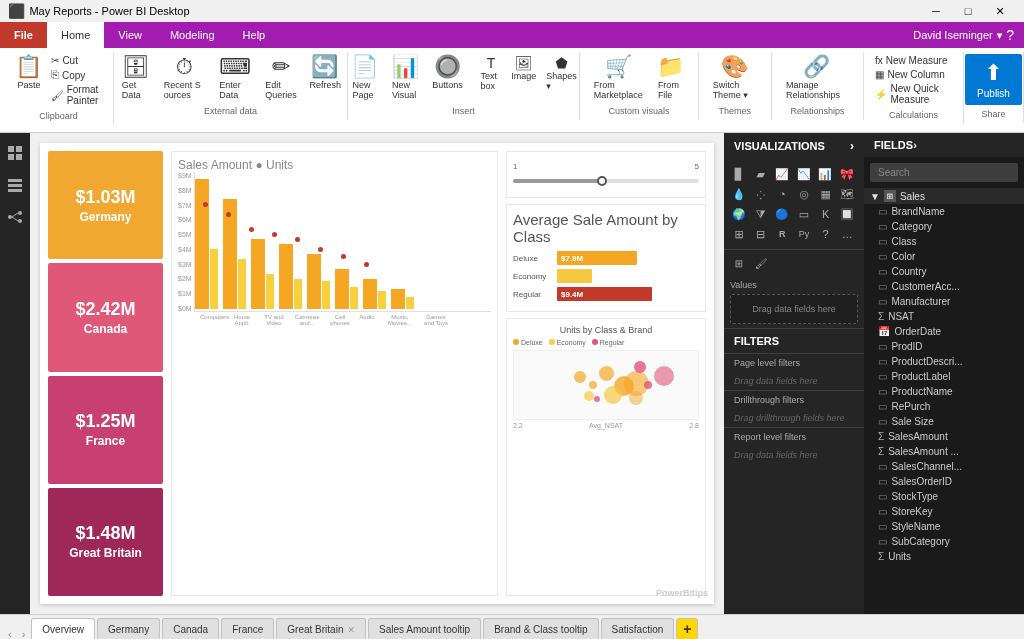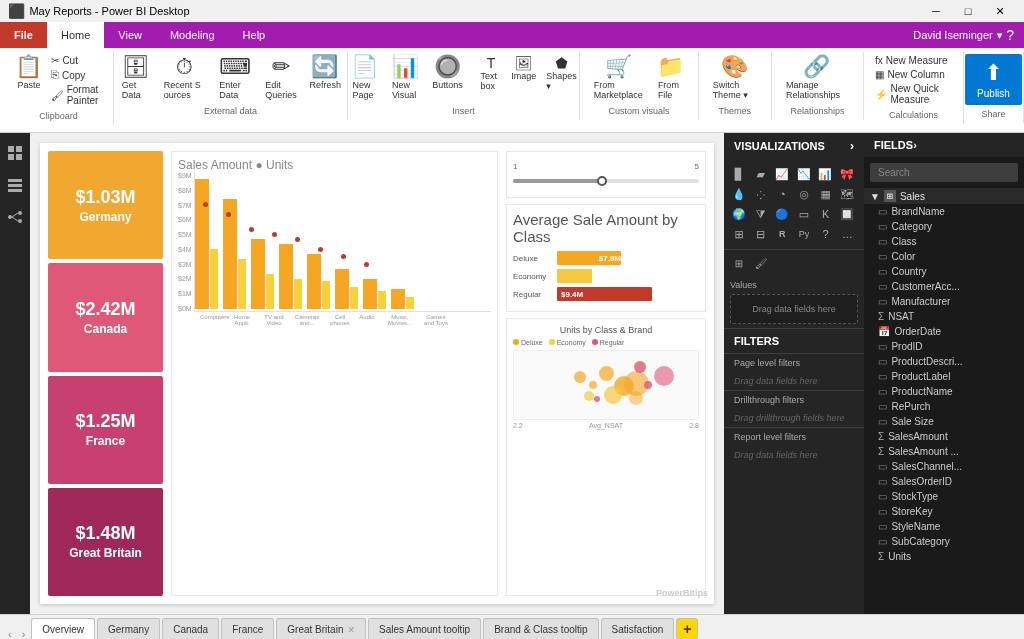--- a/index.html
+++ b/index.html
@@ -732,21 +732,21 @@
             <div class="slider-track">
               <div class="slider-range" style="left:0;width:50%;"></div>
               <div class="slider-thumb" style="left:45%;"></div>
             </div>
           </div>
 
           <div style="border:1px solid #e8e8e8;padding:6px;background:white;">
             <div style="font-size:15px;color:#555;margin-bottom:6px;">Average Sale Amount by Class</div>
             <div class="avg-bar-row">
               <span class="avg-bar-label">Deluxe</span>
-              <div style="height:14px;width:64px;background:#f5a623;display:flex;align-items:center;padding-left:4px;border-radius:1px;justify-content:flex-end;">
+              <div style="height:14px;width:80px;background:#f5a623;display:flex;align-items:center;padding-left:4px;border-radius:1px;">
                 <span style="font-size:8px;color:white;font-weight:bold;">$7.9M</span>
               </div>
             </div>
             <div class="avg-bar-row">
               <span class="avg-bar-label">Economy</span>
               <div style="height:14px;width:35px;background:#f5c842;display:flex;align-items:center;padding-left:4px;border-radius:1px;">
                 <span style="font-size:8px;color:white;font-weight:bold;padding-left:44px;">$1.7M</span>
               </div>
             </div>
             <div class="avg-bar-row">

